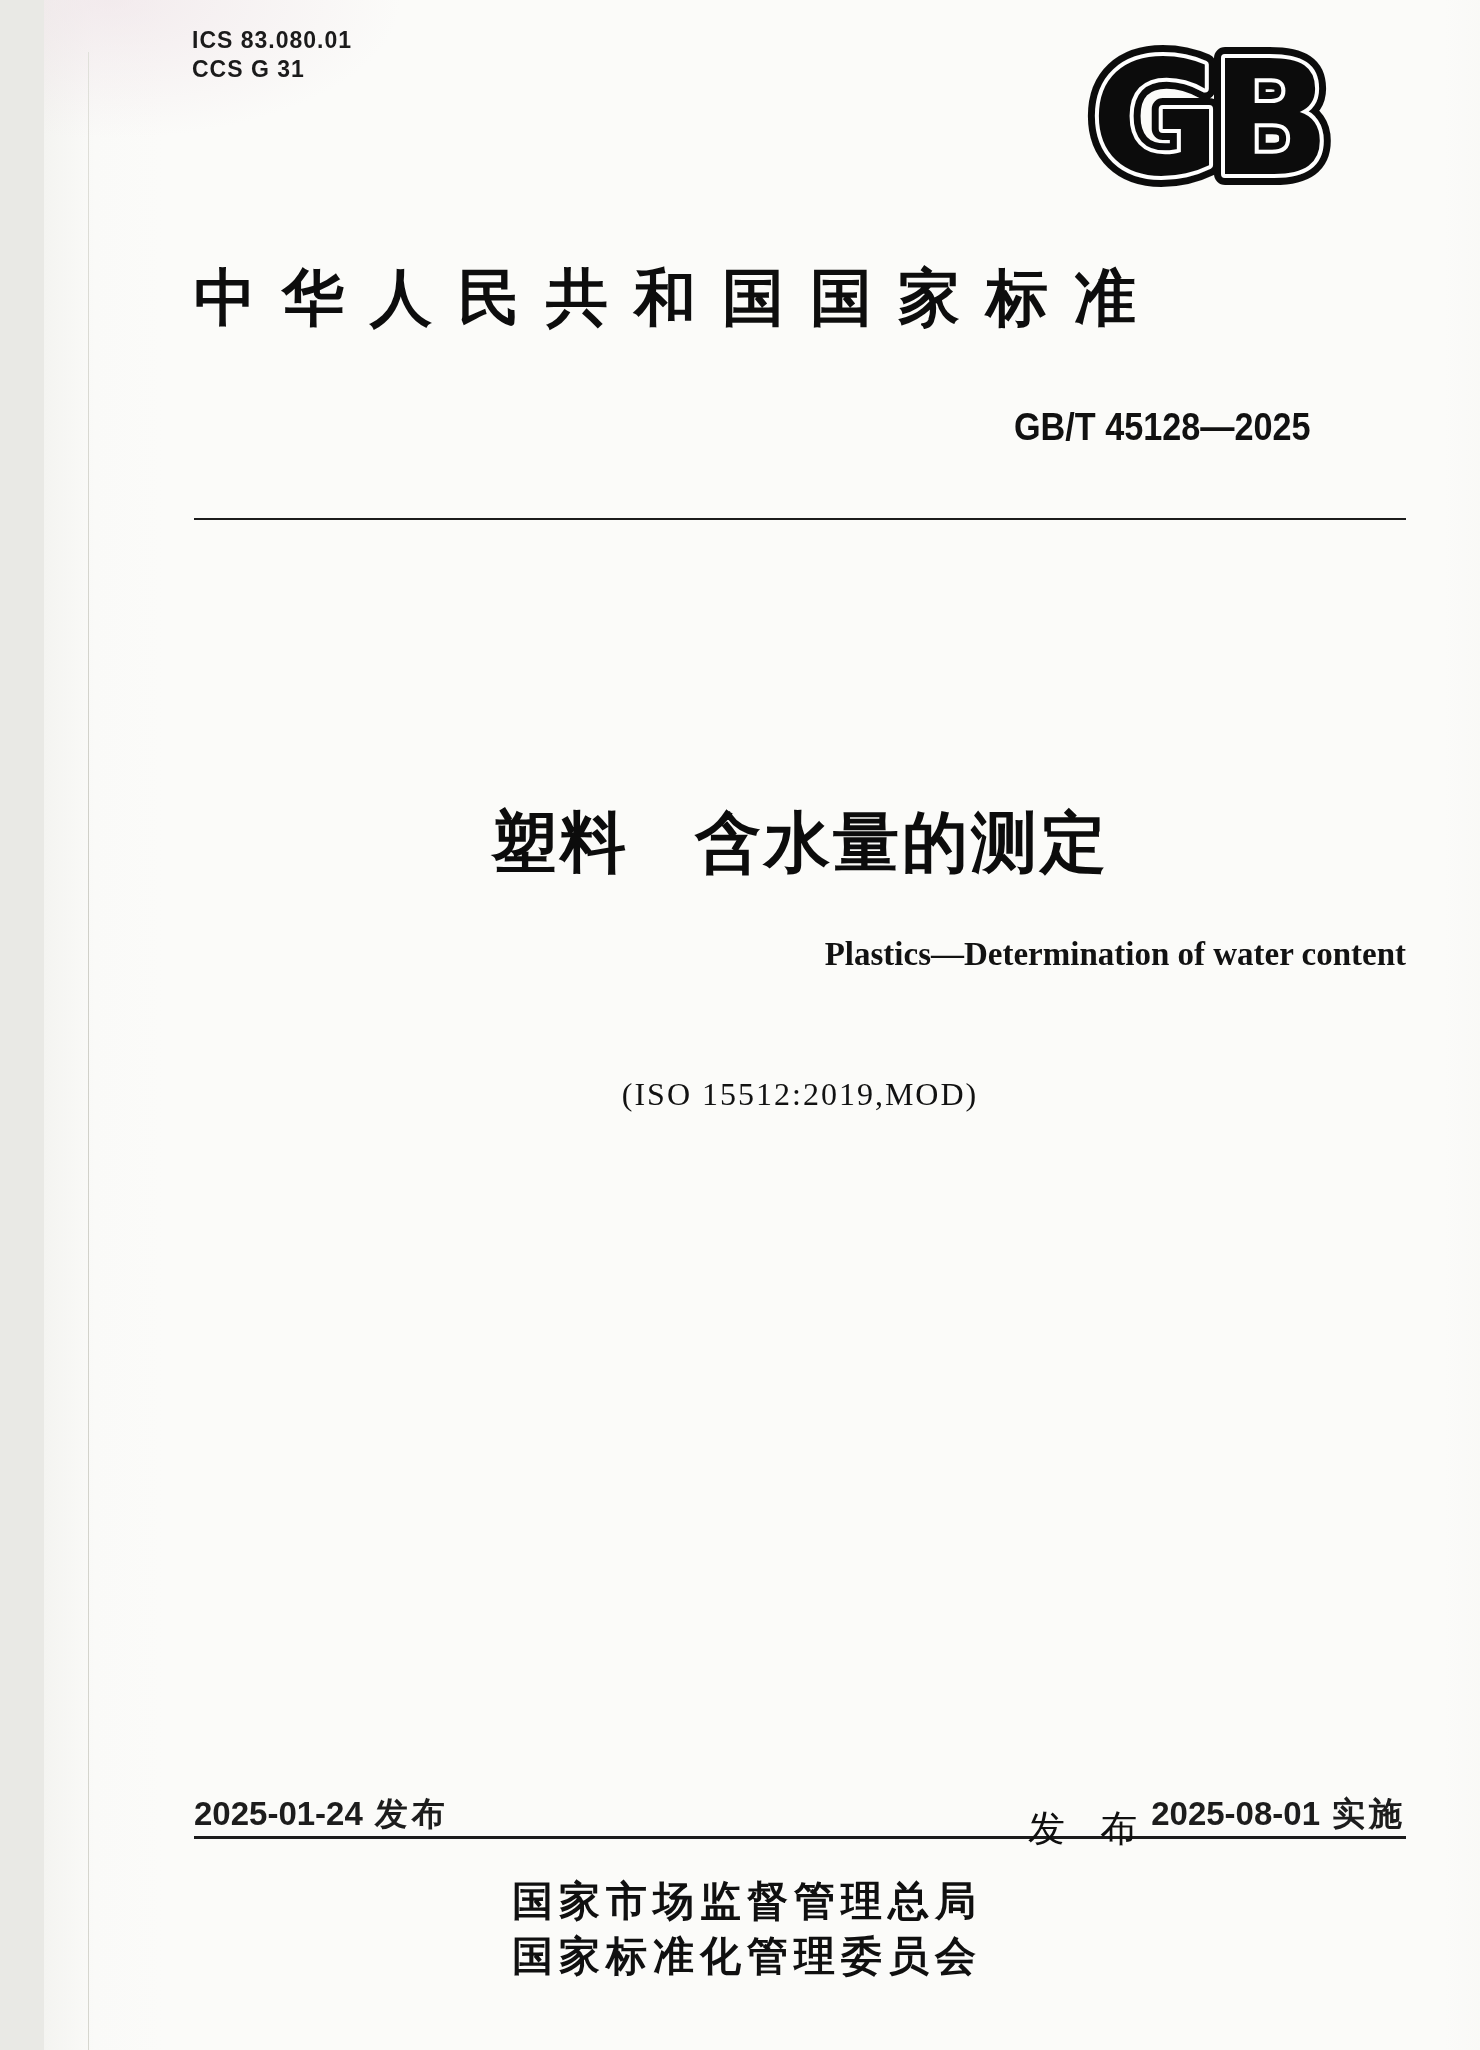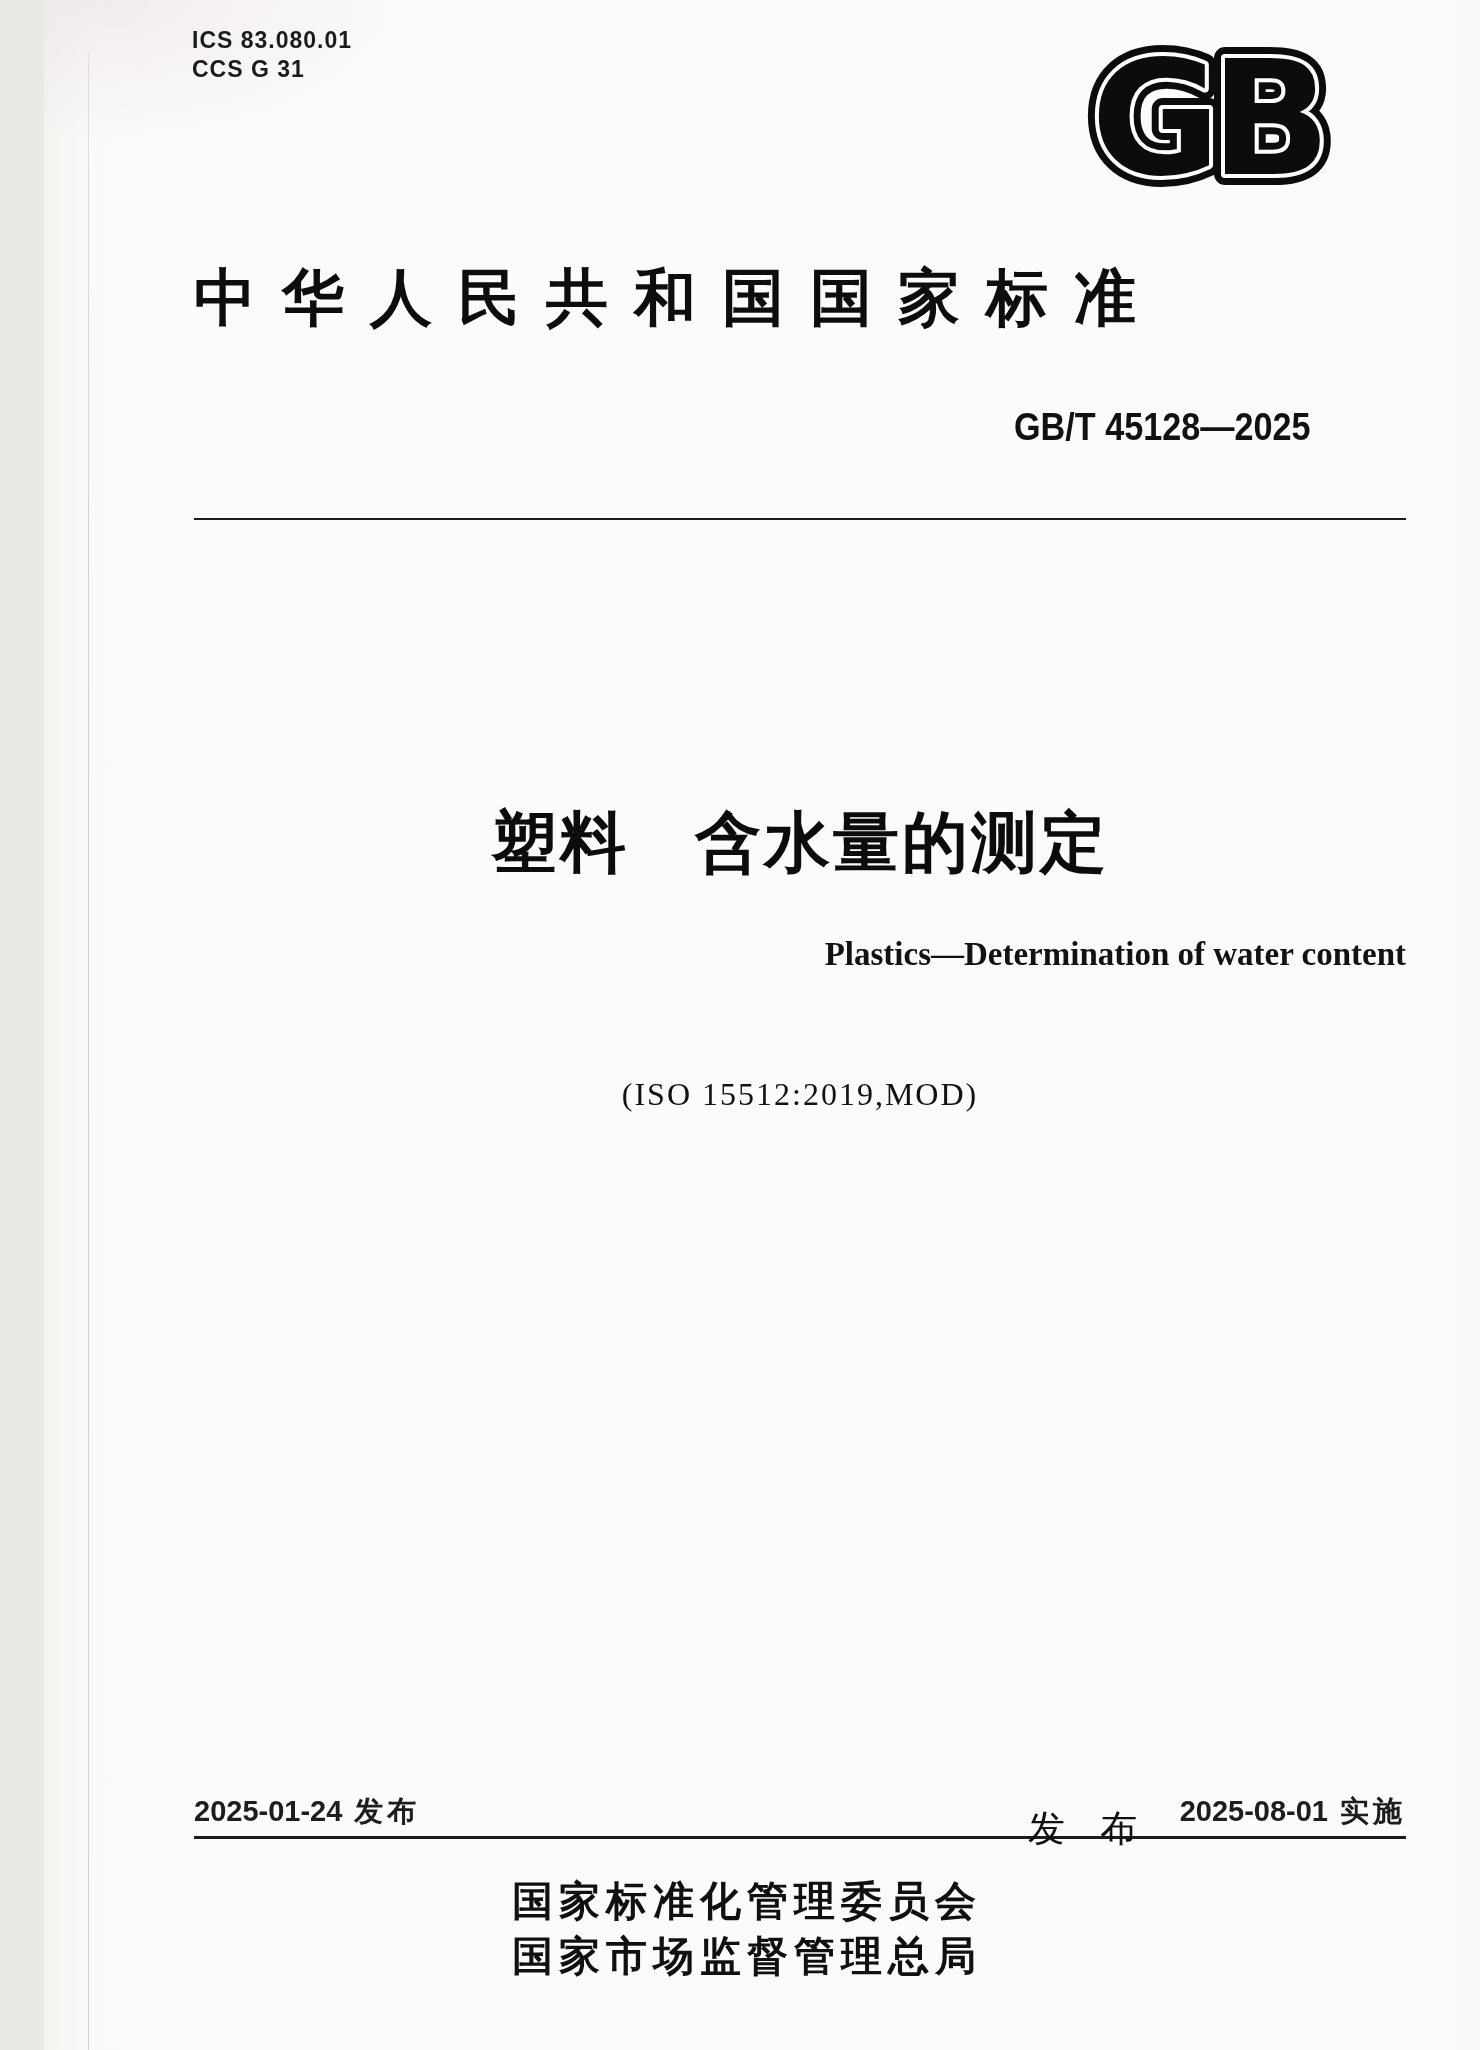--- a/index.html
+++ b/index.html
@@ -54,21 +54,21 @@
     position:absolute;left:150px;top:936px;width:1212px;text-align:right;
     font-family:"Liberation Serif", serif;font-weight:bold;font-size:33px;
     color:#121212;
   }
   .iso-note{
     position:absolute;left:150px;top:1076px;width:1212px;text-align:center;
     font-family:"Liberation Serif", serif;font-weight:normal;font-size:32px;
     letter-spacing:2px;color:#121212;
   }
   .date{
-    position:absolute;top:1792px;font-size:29px;font-weight:bold;
+    position:absolute;top:1792px;font-size:33px;font-weight:bold;
     color:#1d1d1d;white-space:nowrap;
   }
   .date-left{left:150px;}
   .date-right{right:118px;}
   .date .cjk-label{margin-left:12px;letter-spacing:4px;}
   .issuer-block{
     position:absolute;left:468px;top:1874px;
     font-family:"Liberation Serif", serif;font-weight:bold;
     font-size:41px;line-height:55px;letter-spacing:6px;
     color:#101010;white-space:nowrap;
@@ -116,18 +116,18 @@
     <span>2025-01-24</span><span class="cjk-label">发布</span>
   </div>
 
   <div class="date date-right">
     <span>2025-08-01</span><span class="cjk-label">实施</span>
   </div>
 
   <div class="rule rule-bottom"></div>
 
   <div class="issuer-block">
+    <div>国家市场监督管理总局</div>
     <div>国家标准化管理委员会</div>
-    <div>国家市场监督管理总局</div>
   </div>
 
   <div class="publish-label">发 布</div>
 </div>
 
 </body></html>

